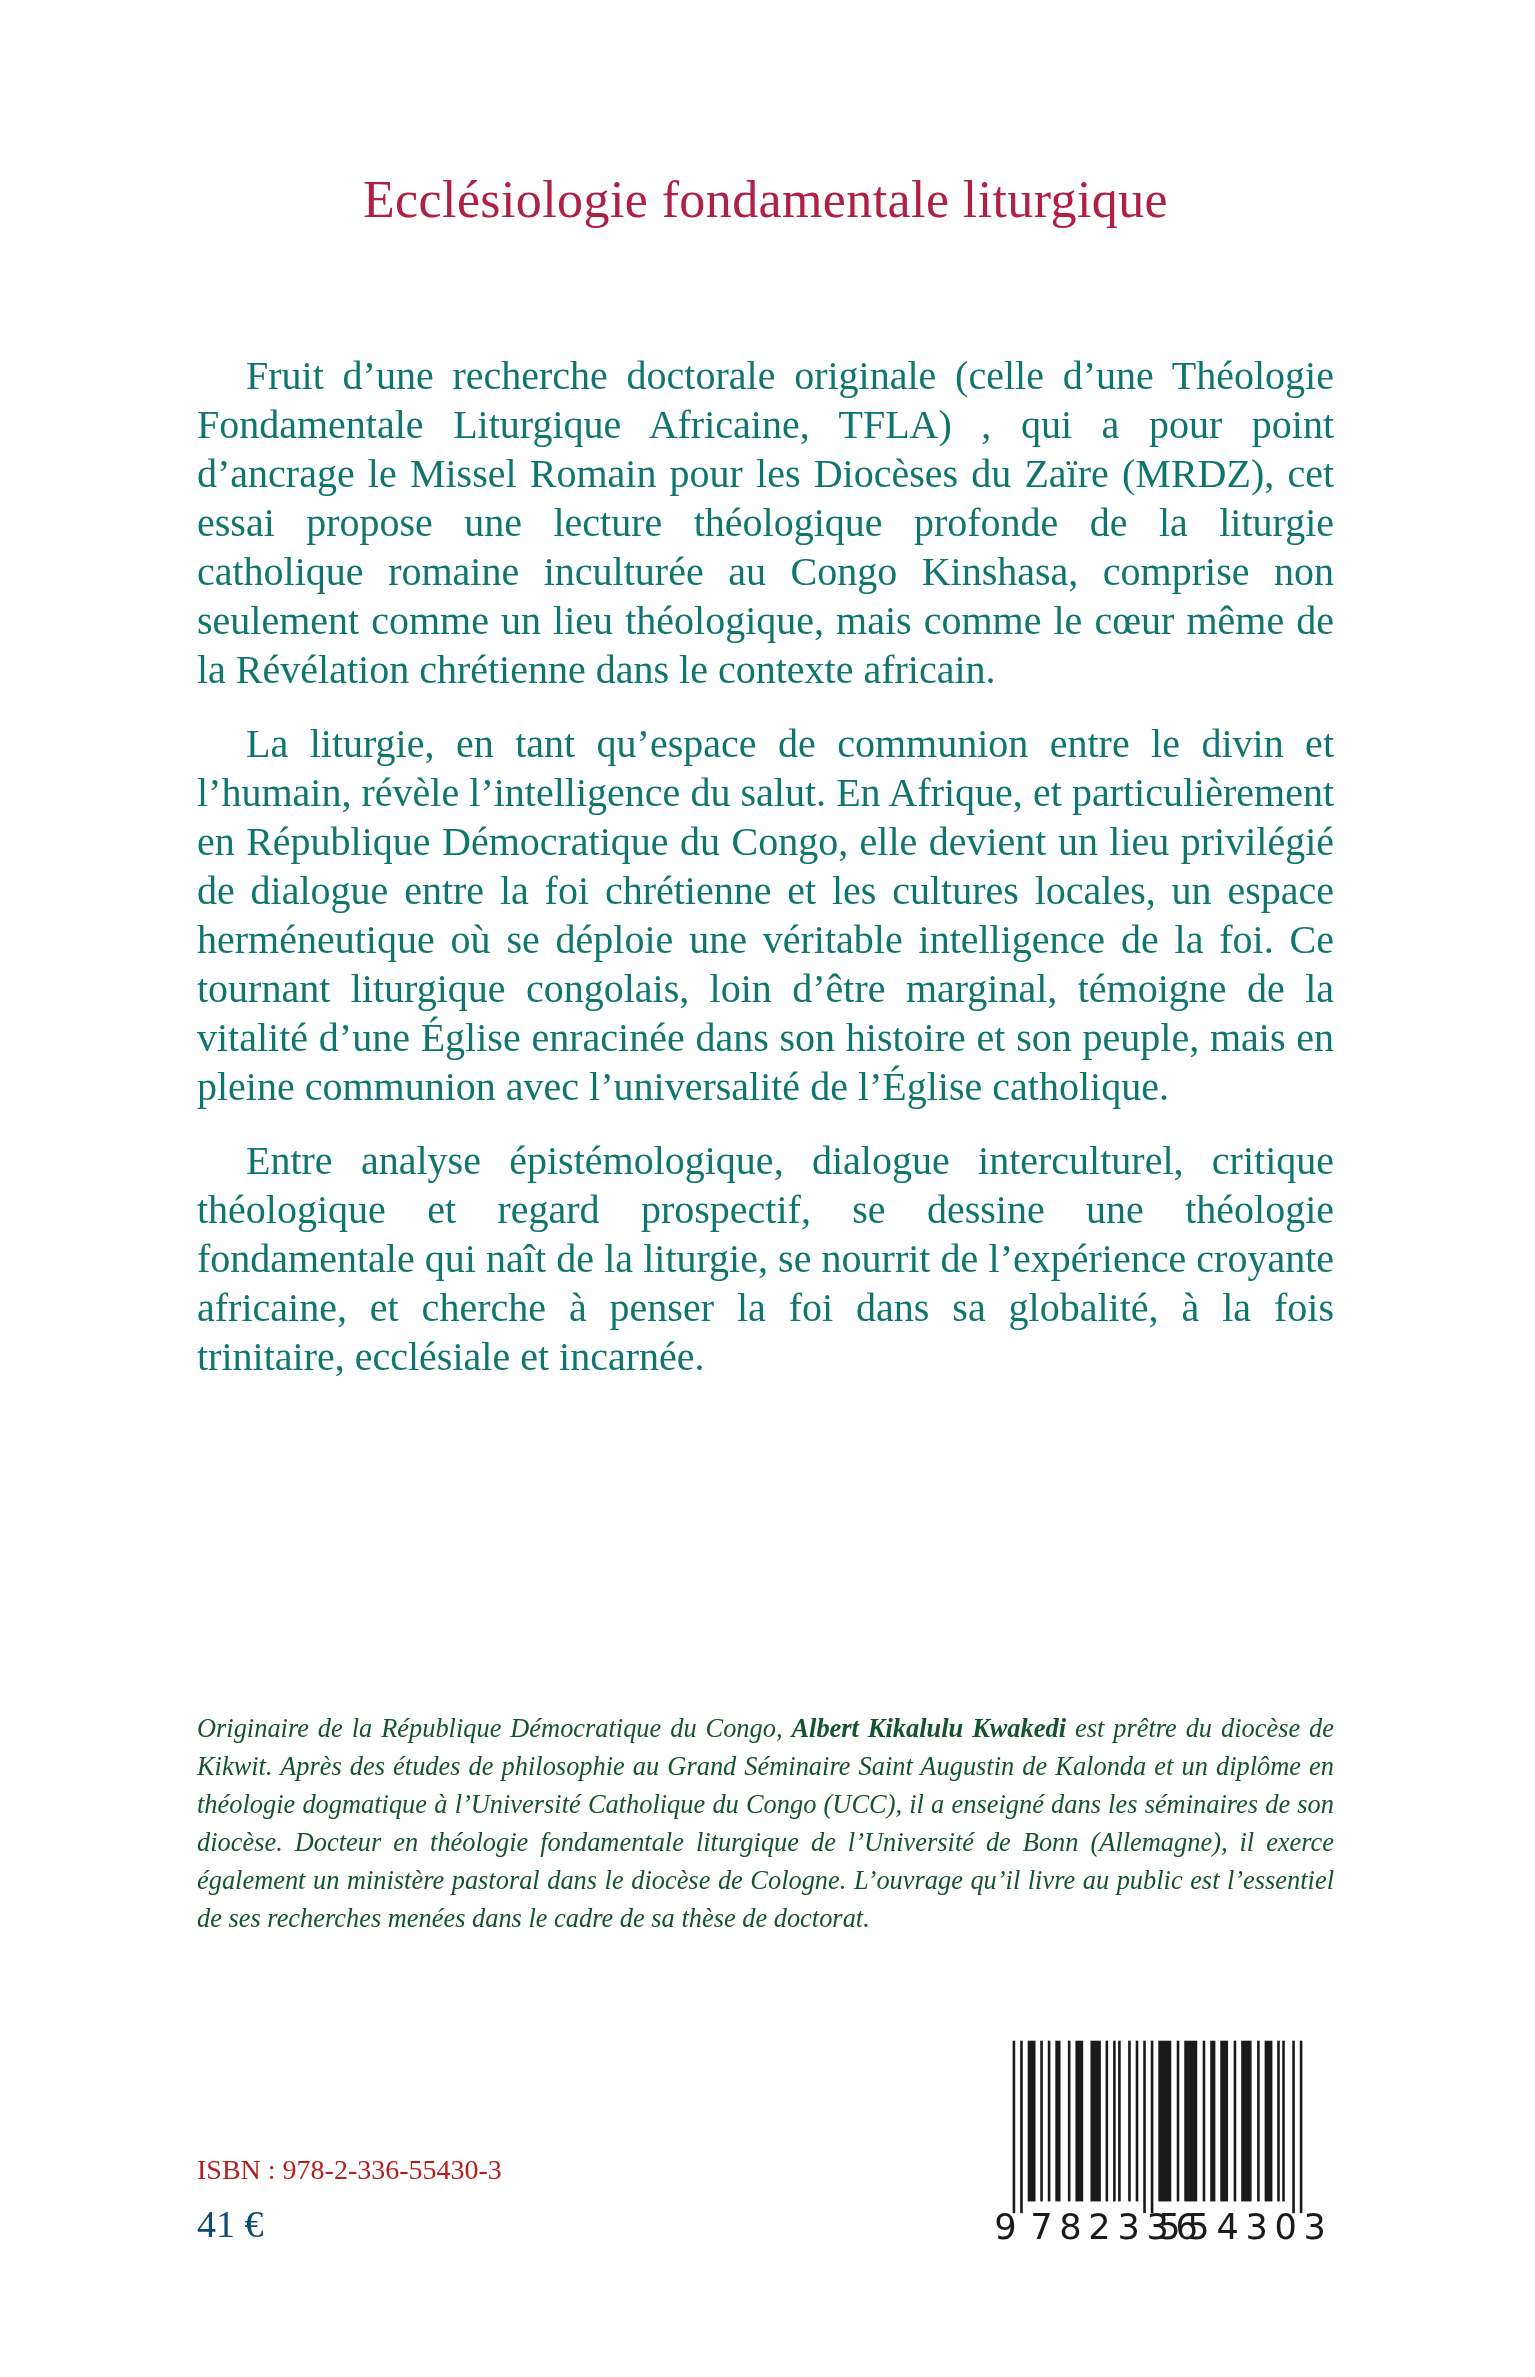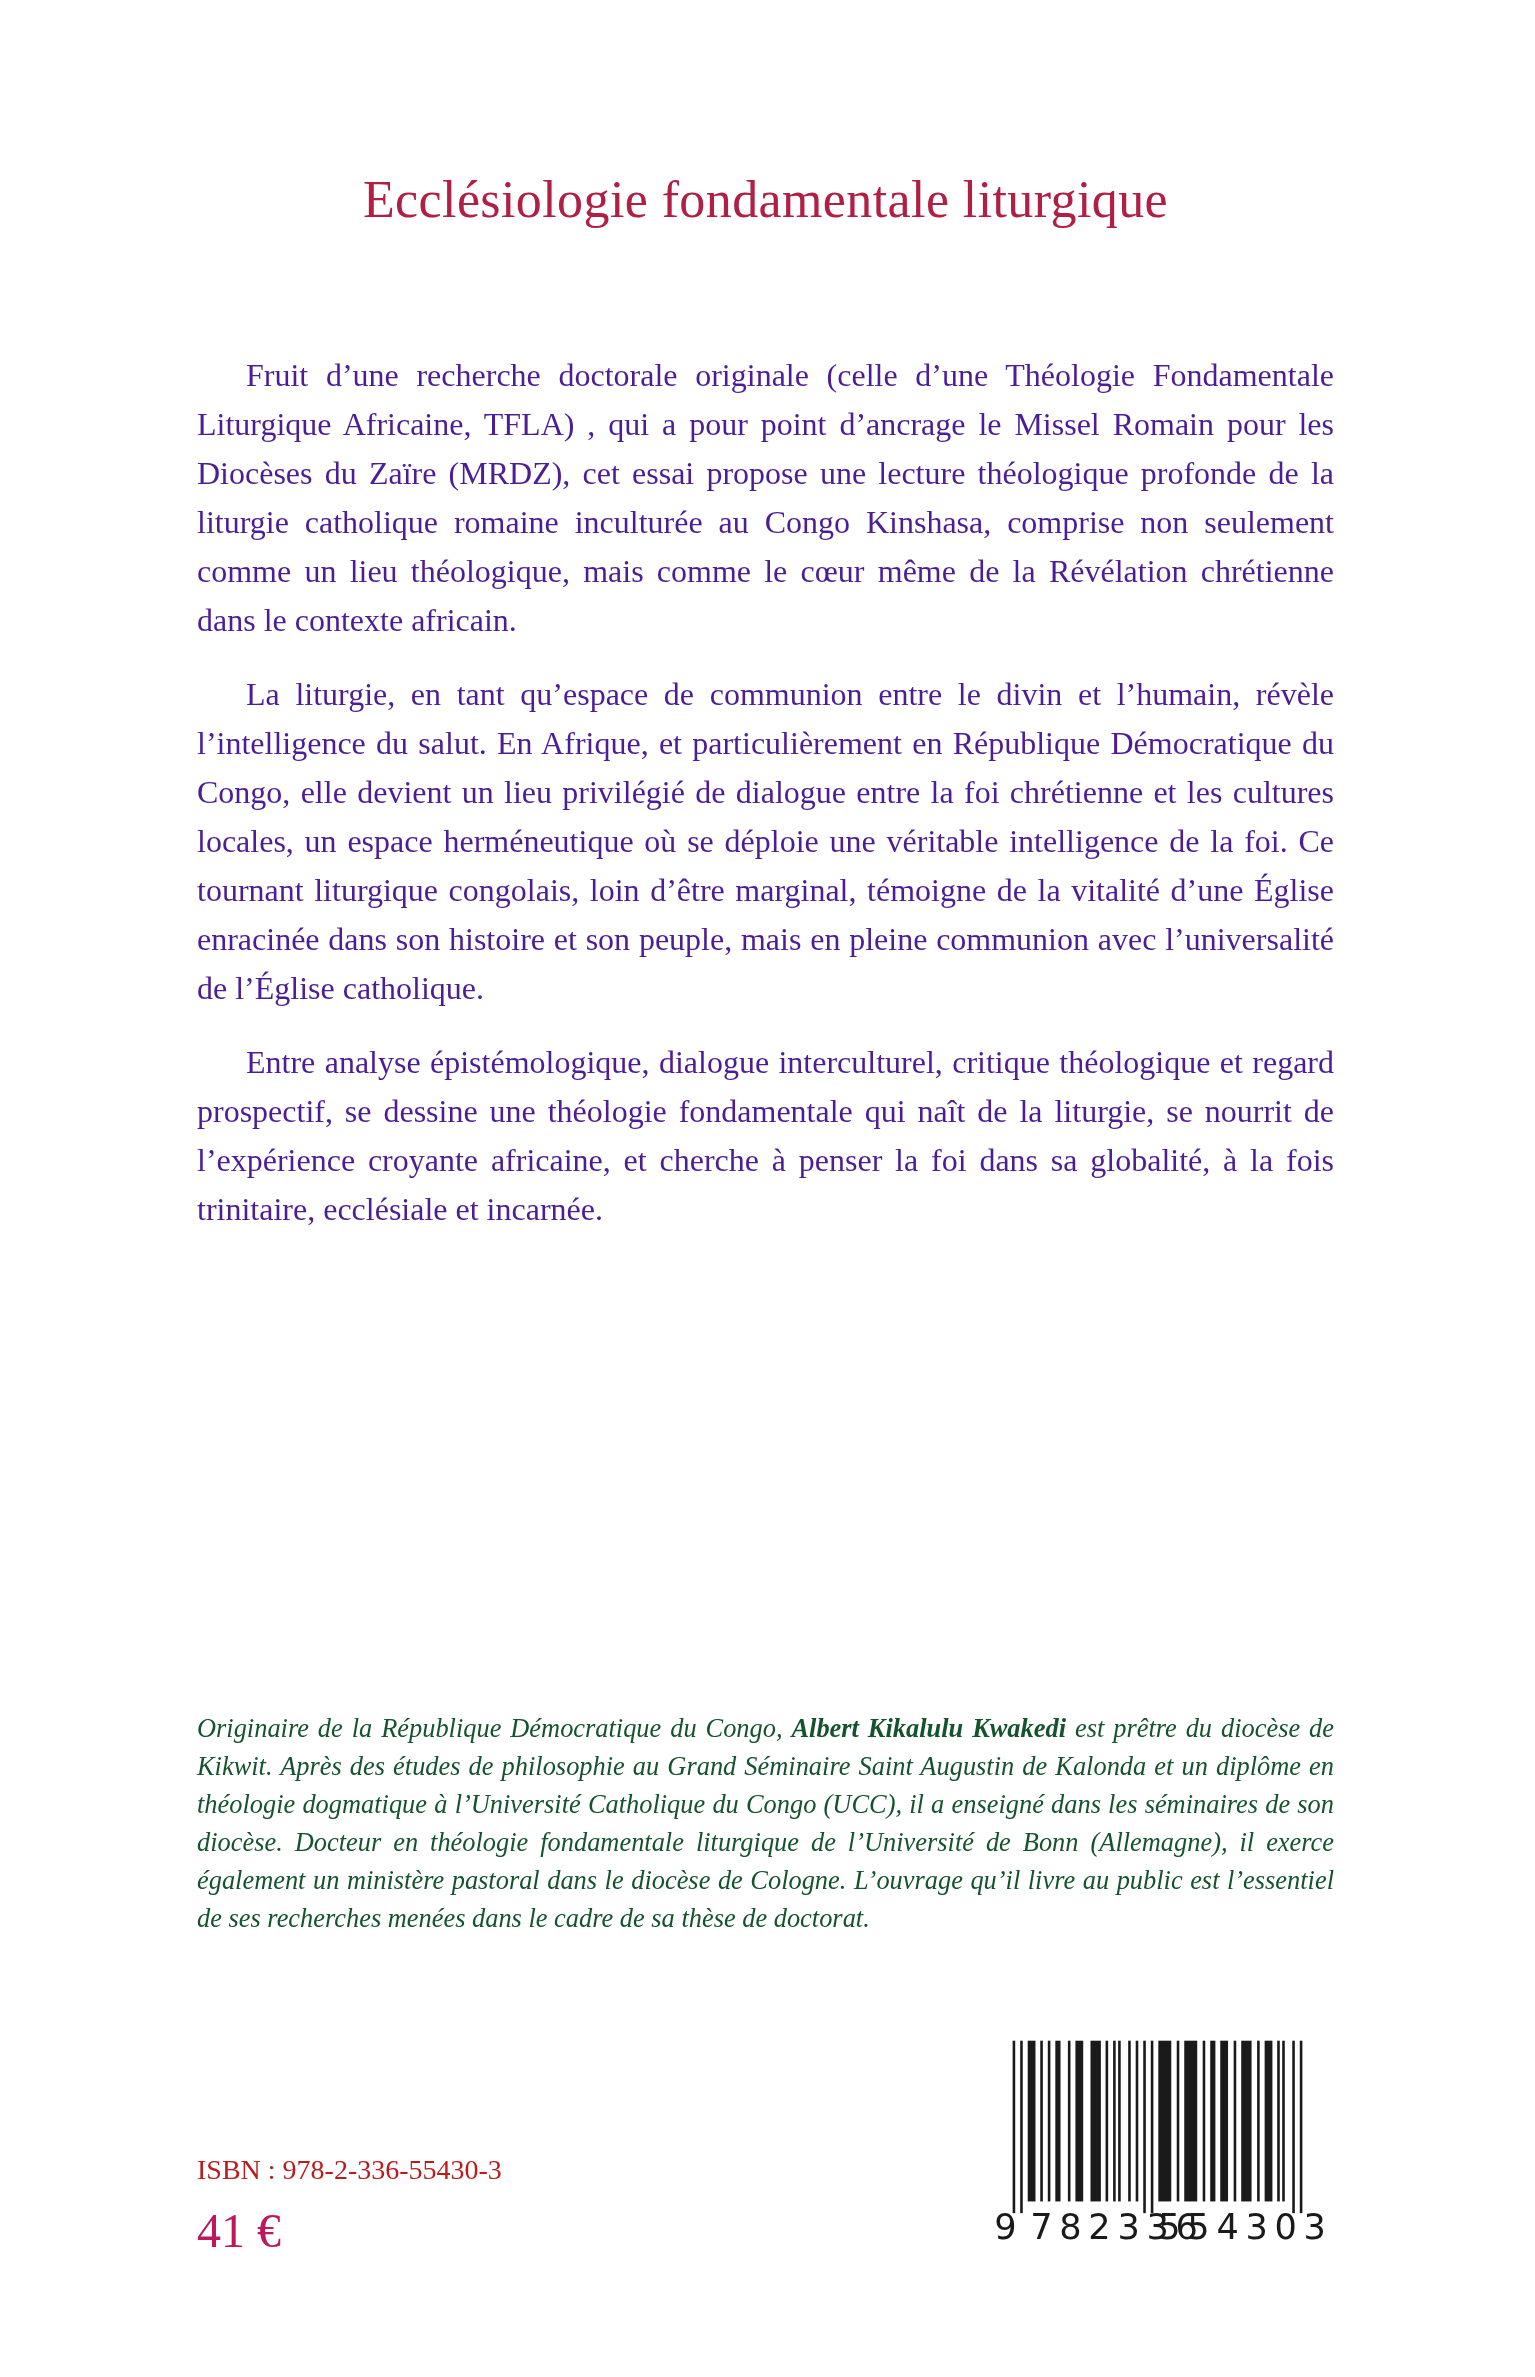--- a/index.html
+++ b/index.html
@@ -43,24 +43,24 @@
   .blurb {
     position: absolute;
     left: 197px;
     top: 351px;
     width: 1137px;
   }
   .blurb p {
     margin: 0 0 25px 0;
     text-align: justify;
     text-justify: inter-word;
-    font-size: 32px;
+    font-size: 40px;
     line-height: 49px;
     text-indent: 49px;
-    color: #4c1d95;
+    color: #0f766e;
     hyphens: none;
   }
   .blurb p:last-child { margin-bottom: 0; }
 
   
   .bio {
     position: absolute;
     left: 197px;
     top: 1709px;
     width: 1137px;
@@ -84,23 +84,23 @@
     top: 2153px;
     font-size: 28px;
     line-height: 1.2;
     color: #b91c1c;
     white-space: nowrap;
   }
   .price {
     position: absolute;
     left: 197px;
     top: 2202px;
-    font-size: 48px;
+    font-size: 38px;
     line-height: 1.2;
-    color: #be185d;
+    color: #0c4a6e;
     white-space: nowrap;
   }
 
   
   .barcode-wrap {
     position: absolute;
     left: 994px;
     top: 2034px;
     width: 342px;
     height: 216px;

